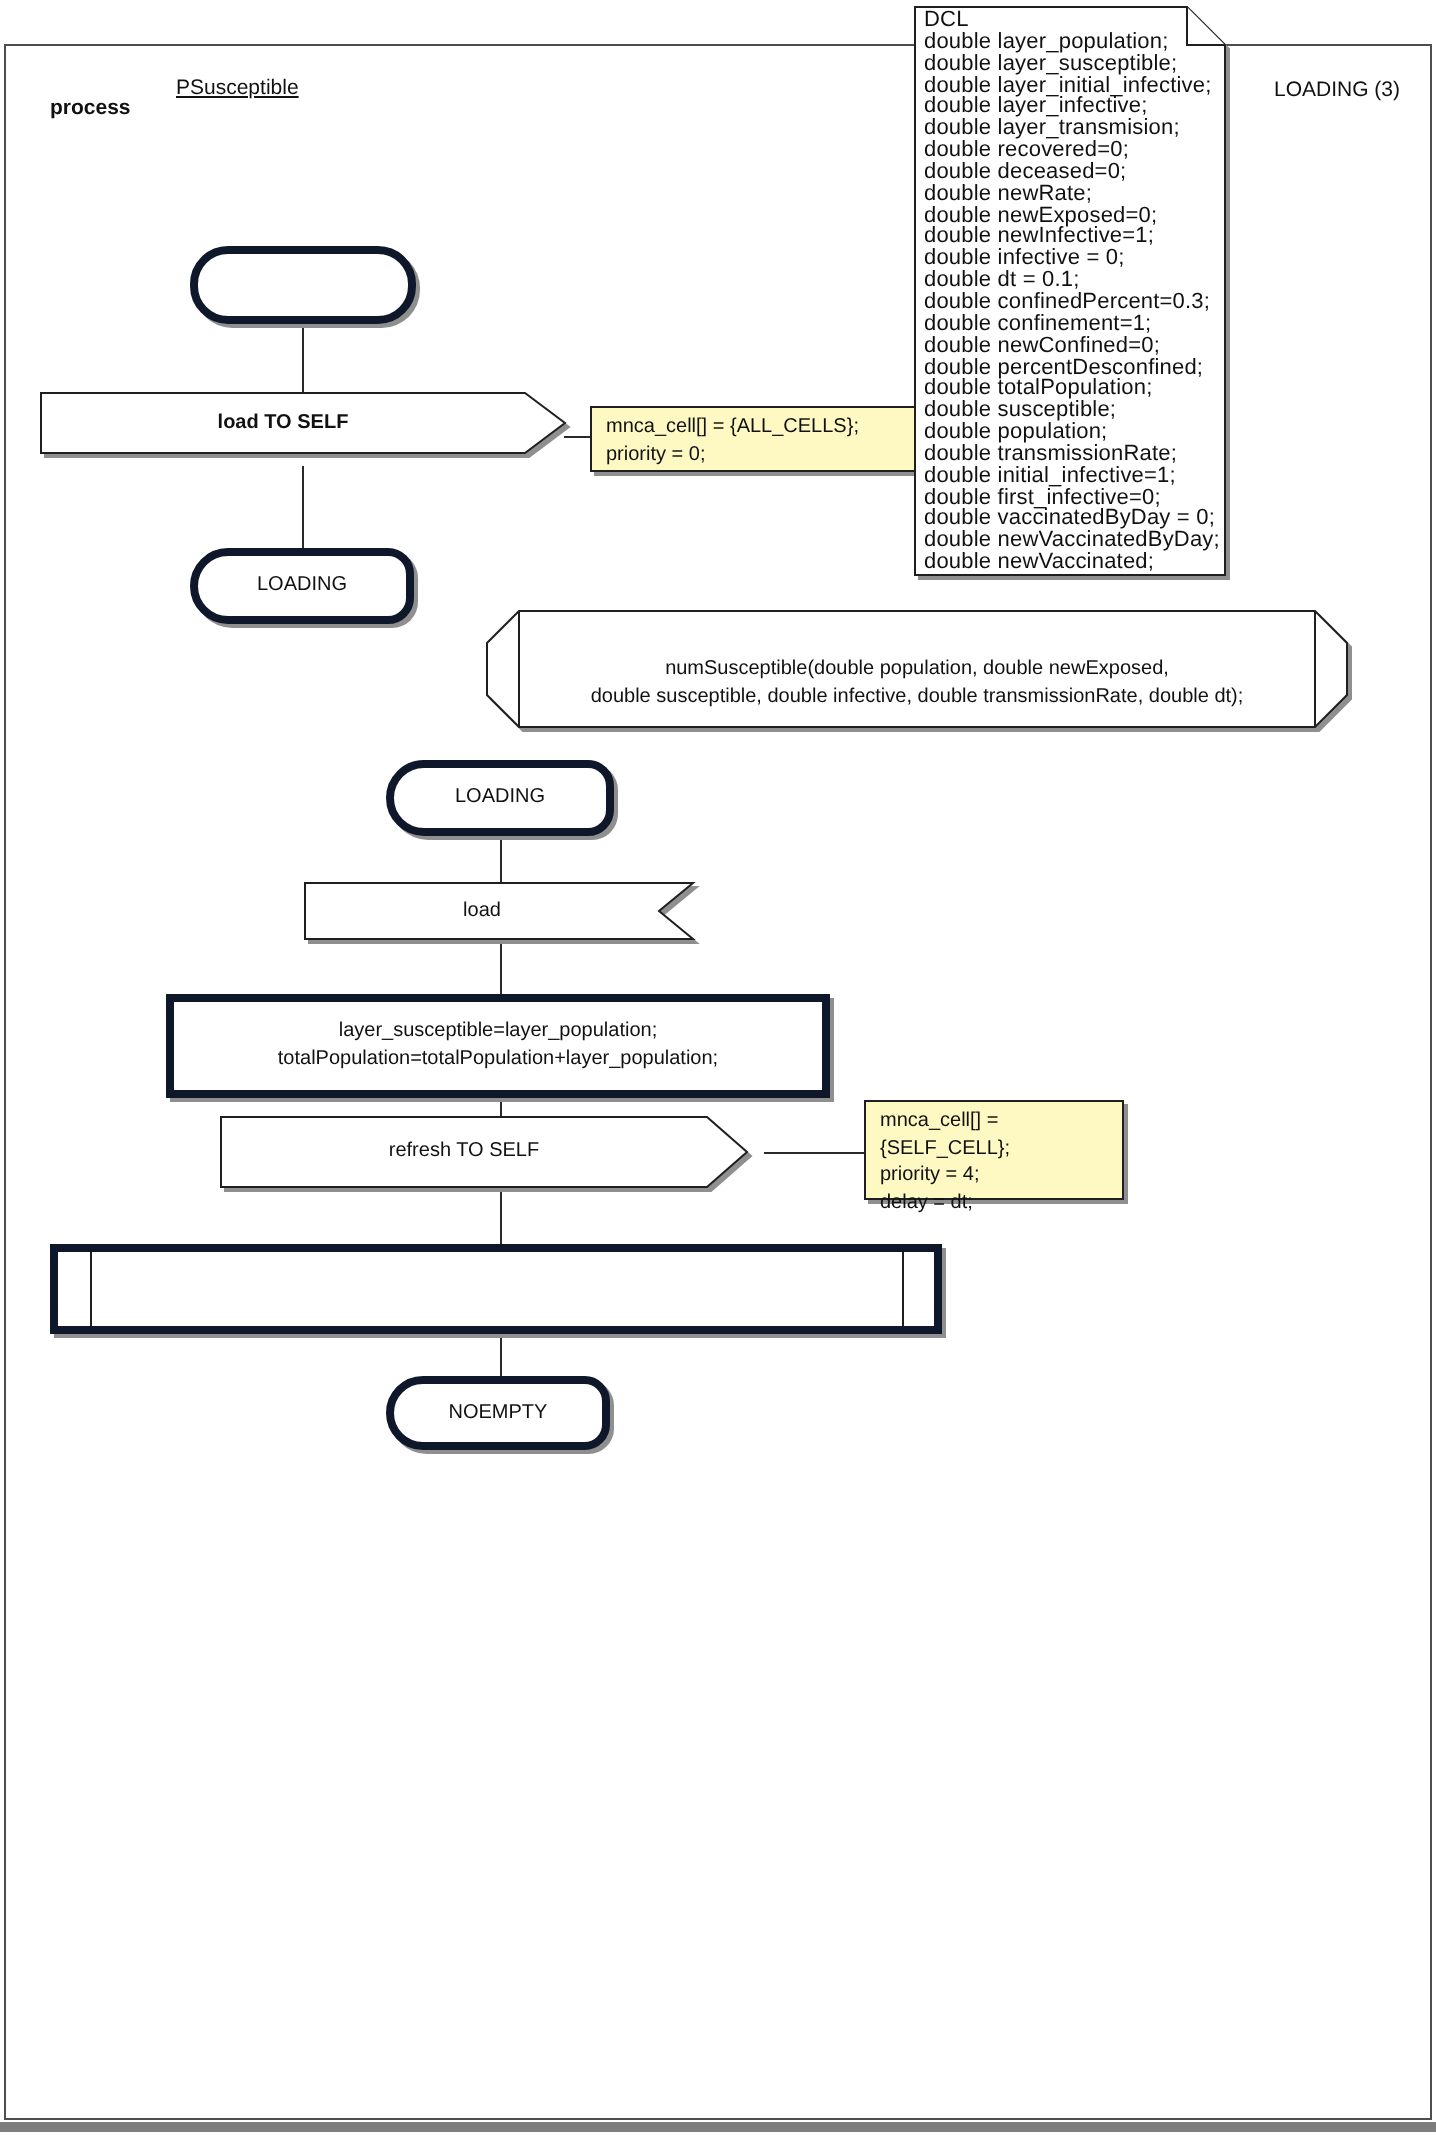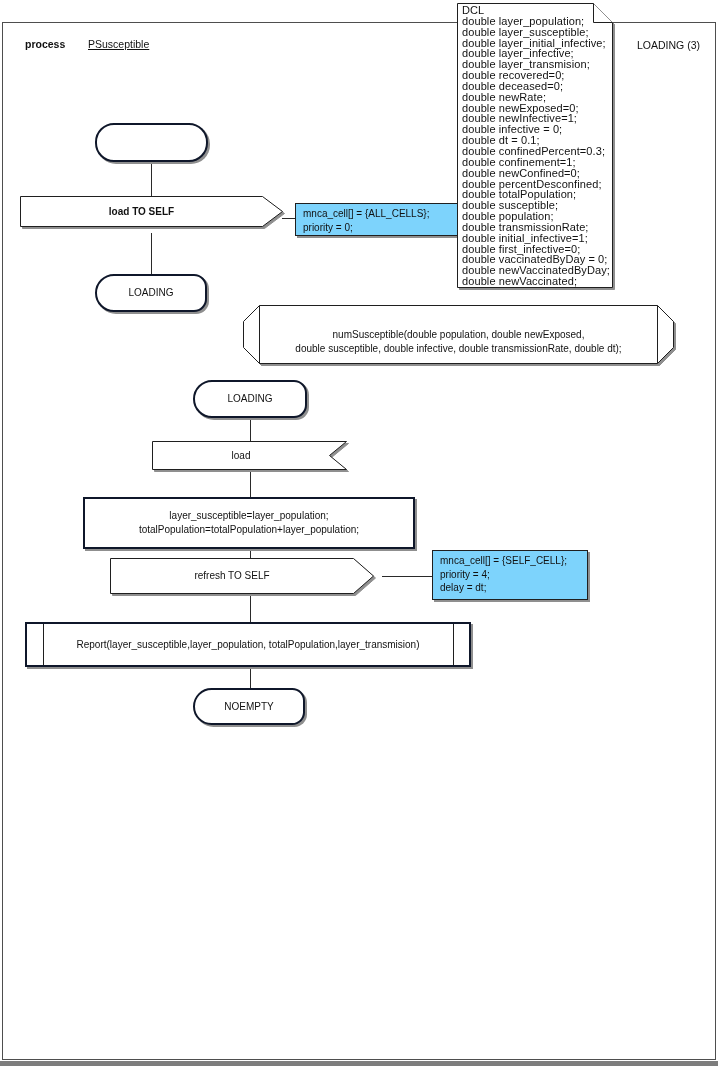--- a/index.html
+++ b/index.html
@@ -16,25 +16,25 @@
     left: 2px; top: 22px; width: 714px; height: 1038px;
     border: 1px solid #4e4e4e;
     background: #ffffff;
   }
   .page-bottom-shadow {
     left: 0; top: 1061px; width: 718px; height: 5px;
     background: #7d7d7d;
   }
   
   .hdr { font-size: 10.5px; white-space: nowrap; }
-  .hdr-bold { font-weight: bold; }
+  .hdr-bold { font-weight: bold; margin-top: 10px; }
   
   .node {
     background: #fff;
-    border: 2px solid #0f172a;
+    border: 4px solid #0f172a;
     display: flex; align-items: center; justify-content: center;
     text-align: center;
     font-size: 10px;
     line-height: 14px;
     box-shadow: 2px 2px 0 #8f8f8f;
     white-space: pre-line;
   }
   .stadium { border-radius: 19px; }
   .state  { border-radius: 19px 13px 13px 19px; }
   .report-shape { position: absolute; }
@@ -52,21 +52,21 @@
   }
   .shape-shadow { filter: drop-shadow(2px 2px 0 #8f8f8f); }
   .svg-label {
     position: absolute;
     display: flex; align-items: center; justify-content: center;
     text-align: center; font-size: 10px; line-height: 14px;
     white-space: pre-line; pointer-events: none;
   }
   
   .annotation {
-    background: #7dd3fc;
+    background: #fef9c3;
     border: 1px solid #1f1f1f;
     box-shadow: 2px 2px 0 #8f8f8f;
     font-size: 10px; line-height: 13.5px;
     padding: 3px 0 0 7px;
     white-space: pre-line;
   }
   
   .note-text {
     font-size: 11px;
     line-height: 10.85px;
@@ -163,23 +163,22 @@
 <div class="abs node" style="left:83px; top:497px; width:332px; height:52px;">layer_susceptible=layer_population;
 totalPopulation=totalPopulation+layer_population;</div>
 
 <div class="abs" style="left:110px; top:558px;">
   <svg class="shape shape-shadow" width="264" height="36" viewBox="0 0 264 36">
     <polygon points="0.5,0.5 243.5,0.5 263.5,18 243.5,35.5 0.5,35.5"></polygon>
   </svg>
   <div class="svg-label" style="left:0; top:0; width:244px; height:36px;">refresh TO SELF</div>
 </div>
 
-<div class="abs annotation" style="left:432px; top:550px; width:156px; height:50px;">mnca_cell[] = {SELF_CELL};
+<div class="abs annotation" style="left:432px; top:550px; width:130px; height:50px;">mnca_cell[] = {SELF_CELL};
 priority = 4;
 delay = dt;</div>
 
 <div class="abs node report-shape" style="left:25px; top:622px; width:446px; height:45px;">
-  <span>Report(layer_susceptible,layer_population, totalPopulation,layer_transmision)</span>
   <div class="report-bar" style="left:16px;"></div>
   <div class="report-bar" style="right:15px;"></div>
 </div>
 
 <div class="abs node state" style="left:193px; top:688px; width:112px; height:37px;">NOEMPTY</div>
 
 </body></html>

